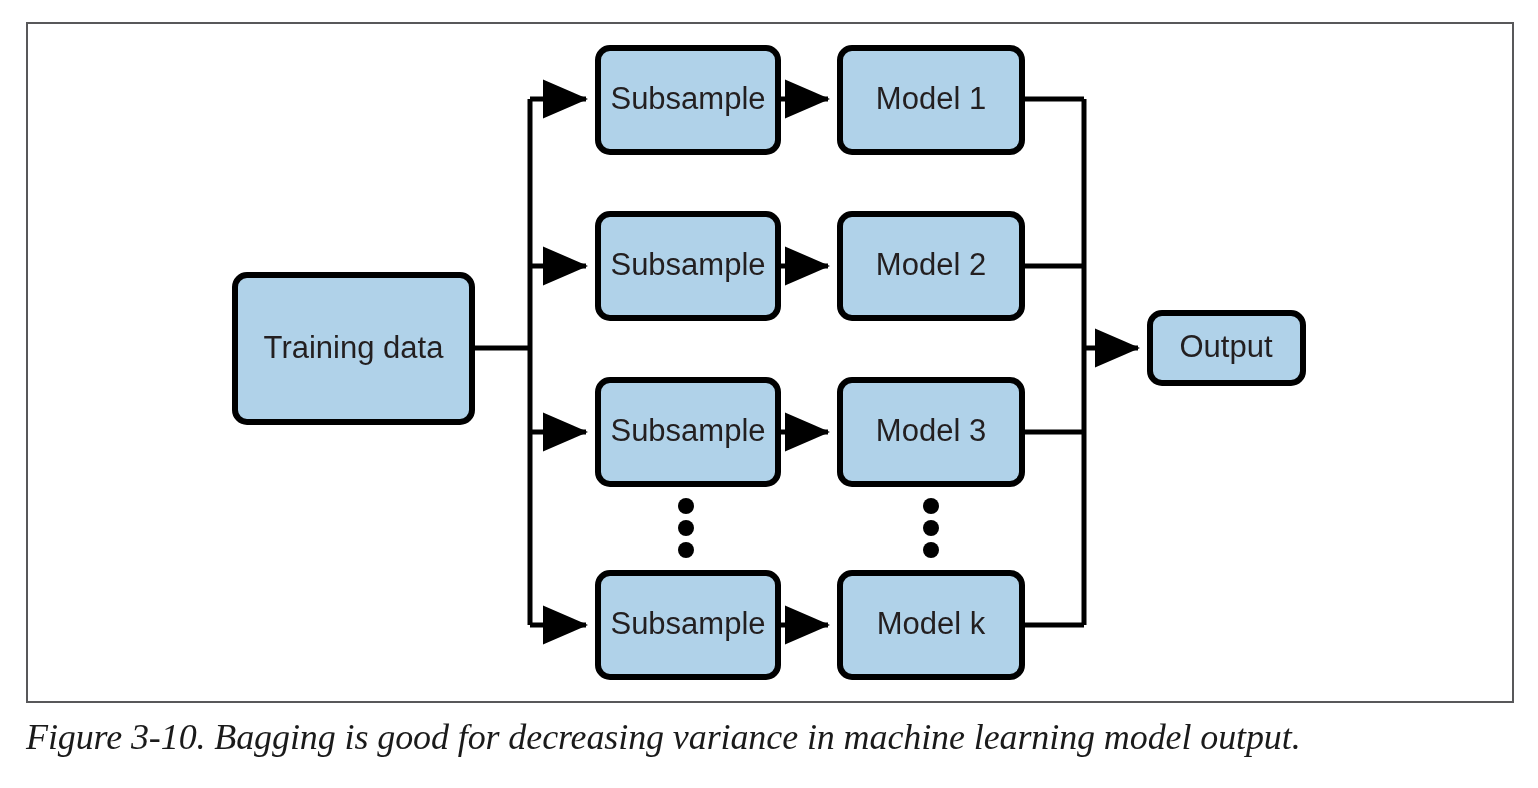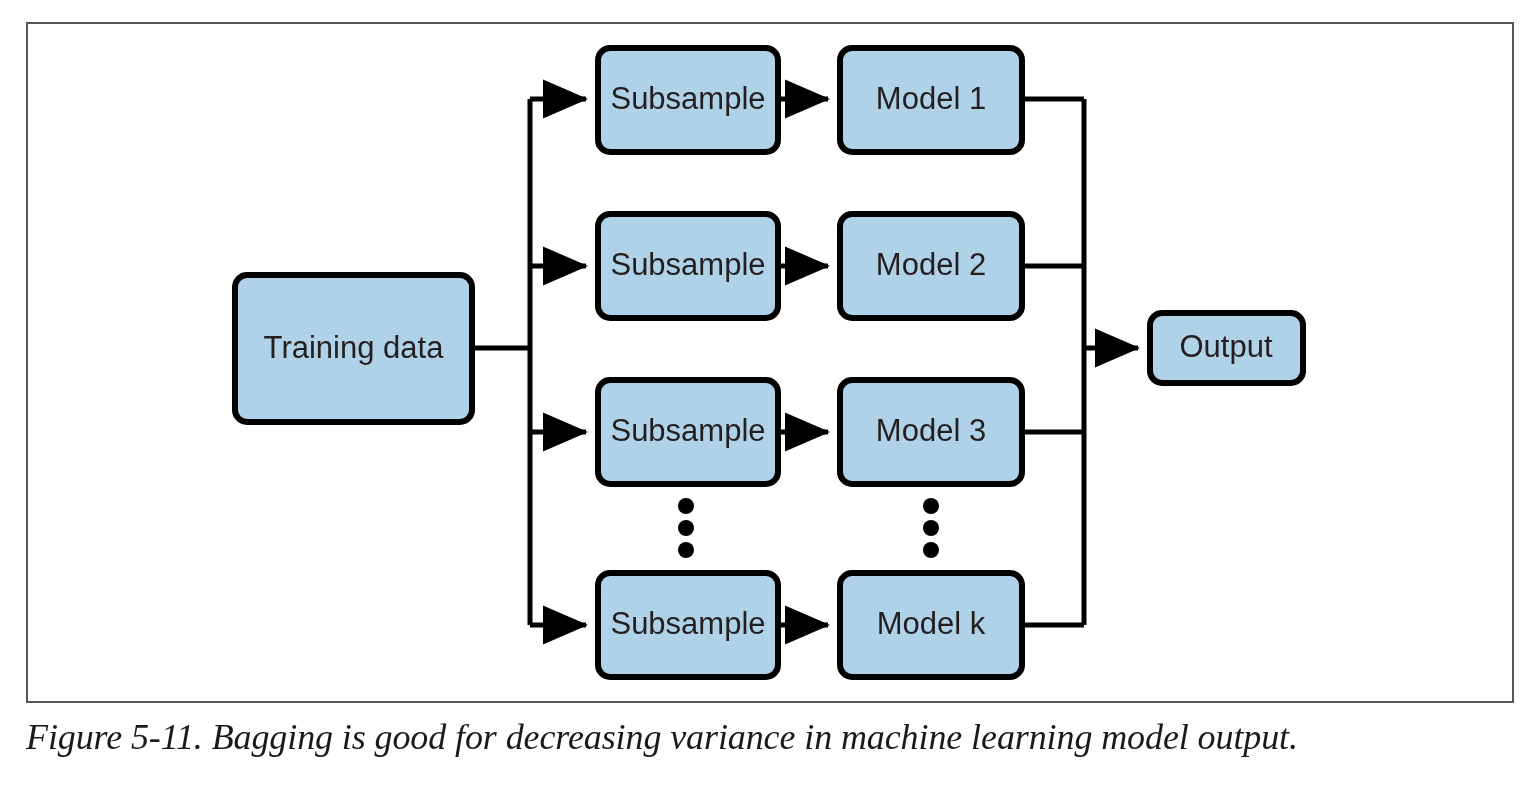--- a/index.html
+++ b/index.html
@@ -155,15 +155,15 @@
       <circle cx="686" cy="528" r="8"></circle>
       <circle cx="686" cy="550" r="8"></circle>
     </g>
     <g fill="#000000">
       <circle cx="931" cy="506" r="8"></circle>
       <circle cx="931" cy="528" r="8"></circle>
       <circle cx="931" cy="550" r="8"></circle>
     </g>
   </svg>
 
-  <div id="caption">Figure 5-11. Bagging is good for decreasing variance in machine learning model output.</div>
+  <div id="caption">Figure 3-10. Bagging is good for decreasing variance in machine learning model output.</div>
 
 </div>
 
 </body></html>

